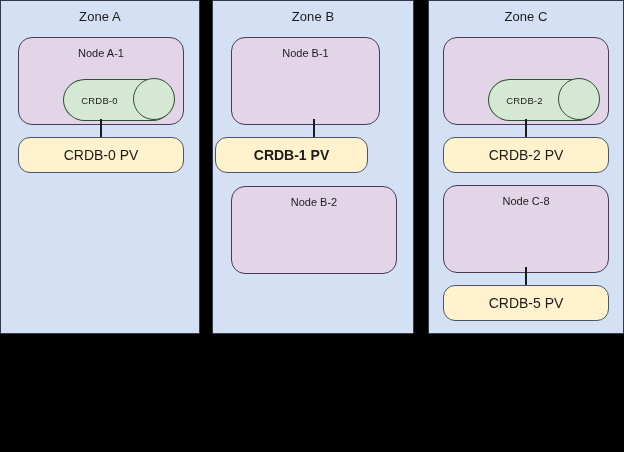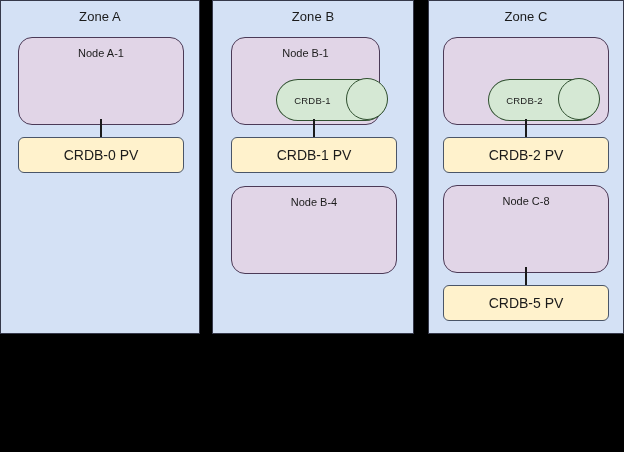--- a/index.html
+++ b/index.html
@@ -80,21 +80,21 @@
     font-size:9.5px;
     color:#1b1b1b;
     letter-spacing:.2px;
   }
 
   
   .pv{
     position:absolute;
     background:#fff2cc;
     border:1px solid #4a5568;
-    border-radius:6px;
+    border-radius:12px;
     box-sizing:border-box;
     display:flex;
     align-items:center;
     justify-content:center;
   }
   .pv-label{
     font-size:14px;
     color:#1b1b1b;
   }
 
@@ -108,49 +108,49 @@
 </head>
 <body>
 
 <div id="canvas">
 
   <div class="zone" style="left:0px;top:0px;width:200px;height:334px;">
     <div class="zone-title">Zone A</div>
 
     <div class="node" style="left:17px;top:36px;width:166px;height:88px;">
       <div class="node-title">Node A-1</div>
+      <div class="cyl" style="left:44px;top:41px;width:111px;height:42px;">
+        <div class="cyl-body"></div>
+        <div class="cyl-cap"></div>
+        <div class="cyl-label">CRDB-0</div>
+      </div>
     </div>
 
     <div class="connector" style="left:99px;top:118px;height:18px;"></div>
 
     <div class="pv" style="left:17px;top:136px;width:166px;height:36px;">
       <span class="pv-label">CRDB-0 PV</span>
     </div>
   </div>
 
   <div class="zone" style="left:212px;top:0px;width:202px;height:334px;">
     <div class="zone-title">Zone B</div>
 
     <div class="node" style="left:18px;top:36px;width:149px;height:88px;">
       <div class="node-title">Node B-1</div>
-      <div class="cyl" style="left:44px;top:41px;width:111px;height:42px;">
-        <div class="cyl-body"></div>
-        <div class="cyl-cap"></div>
-        <div class="cyl-label">CRDB-1</div>
-      </div>
     </div>
 
     <div class="connector" style="left:100px;top:118px;height:18px;"></div>
 
-    <div class="pv" style="left:18px;top:136px;width:166px;height:36px;">
+    <div class="pv" style="left:2px;top:136px;width:153px;height:36px;font-weight:bold;">
       <span class="pv-label">CRDB-1 PV</span>
     </div>
 
     <div class="node" style="left:18px;top:185px;width:166px;height:88px;">
-      <div class="node-title">Node B-4</div>
+      <div class="node-title">Node B-2</div>
     </div>
   </div>
 
   <div class="zone" style="left:428px;top:0px;width:196px;height:334px;">
     <div class="zone-title">Zone C</div>
 
     <div class="node" style="left:14px;top:36px;width:166px;height:88px;">
       <div class="cyl" style="left:44px;top:41px;width:111px;height:42px;">
         <div class="cyl-body"></div>
         <div class="cyl-cap"></div>

